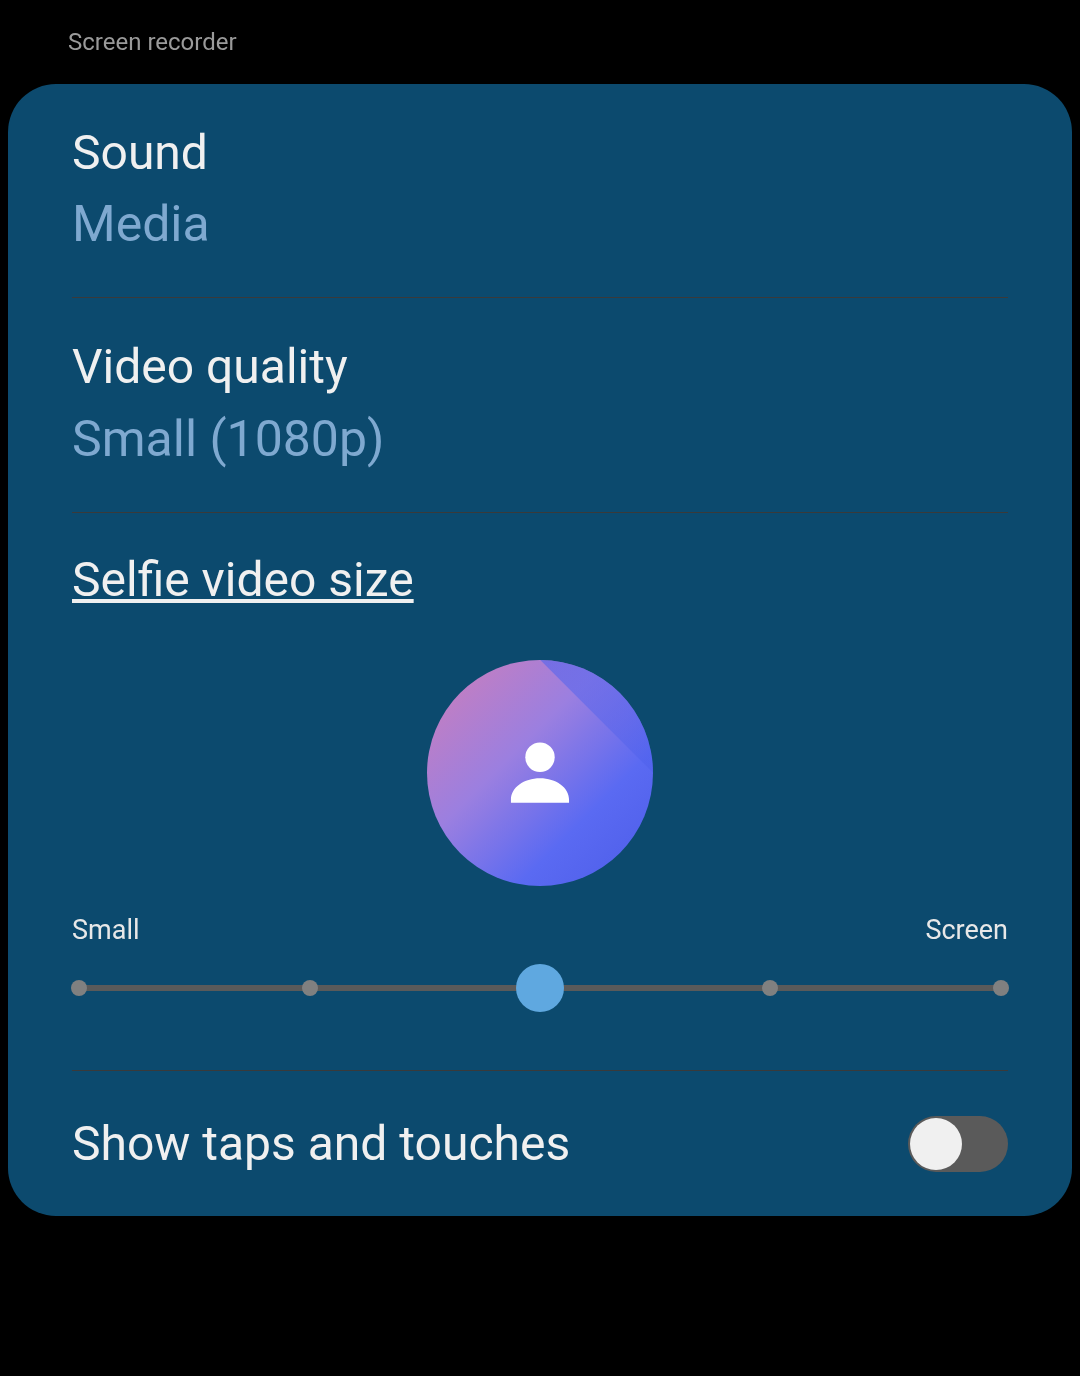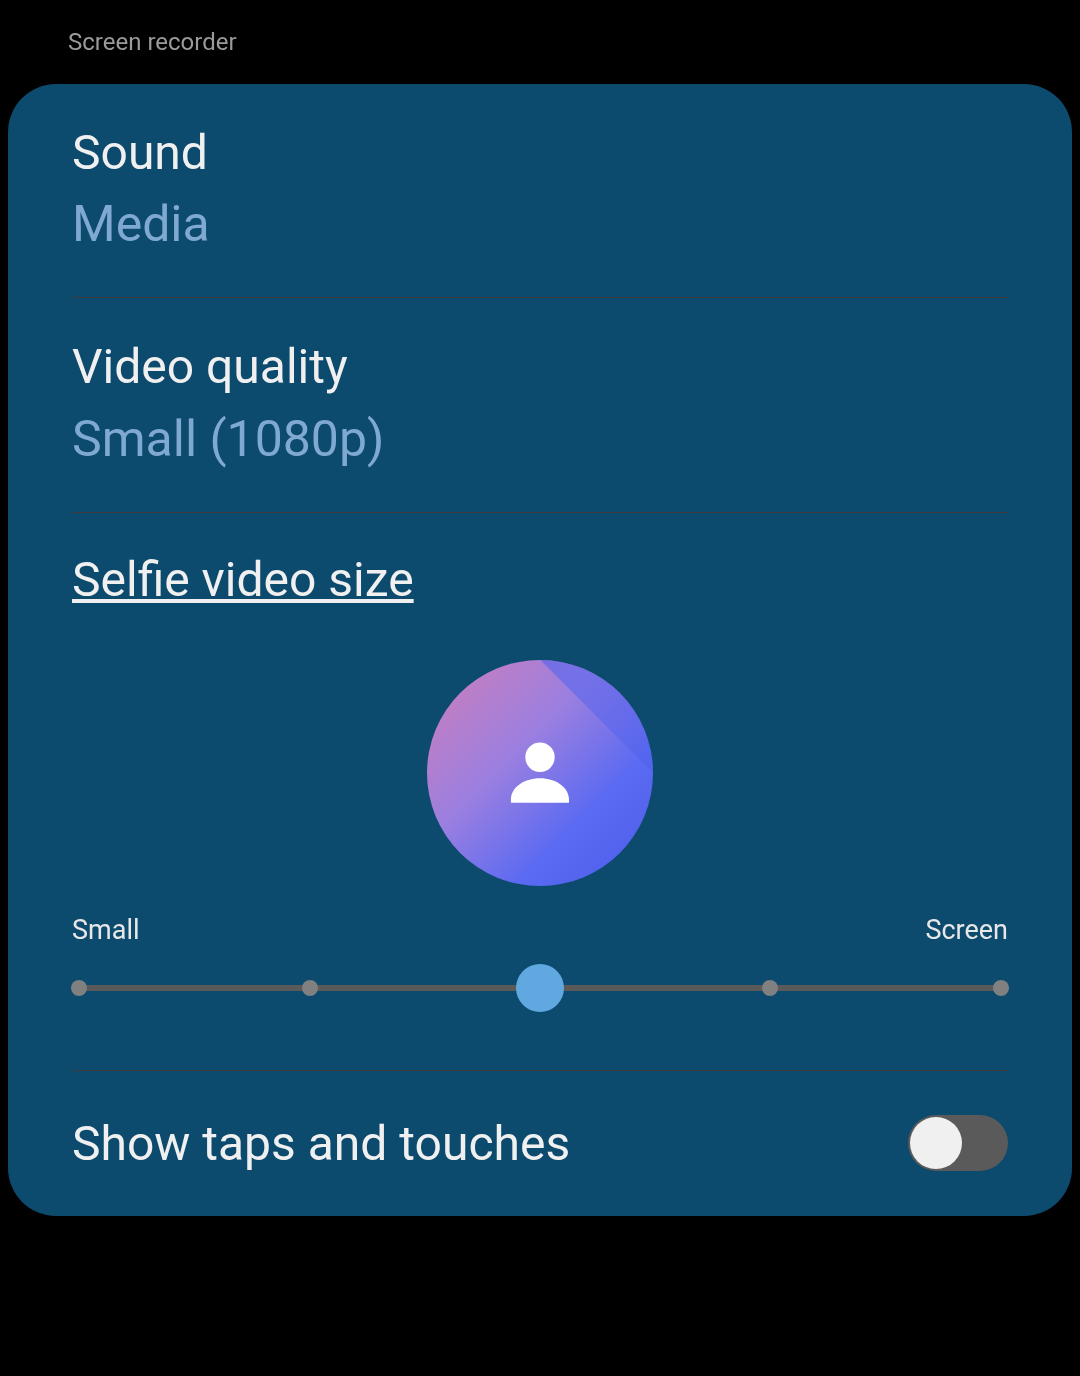--- a/index.html
+++ b/index.html
@@ -161,21 +161,21 @@
       border-radius: 50%;
       top: 50%;
       left: 50%;
       transform: translate(-50%, -50%);
       z-index: 3;
     }
 
     .toggle-row {
       display: flex;
       justify-content: space-between;
-      align-items: center;
+      align-items: flex-end;
       padding: 44px 64px 44px 64px;
     }
 
     .toggle-title {
       font-size: 48px;
       color: #f0f0f0;
       font-weight: 400;
     }
 
     .toggle {

